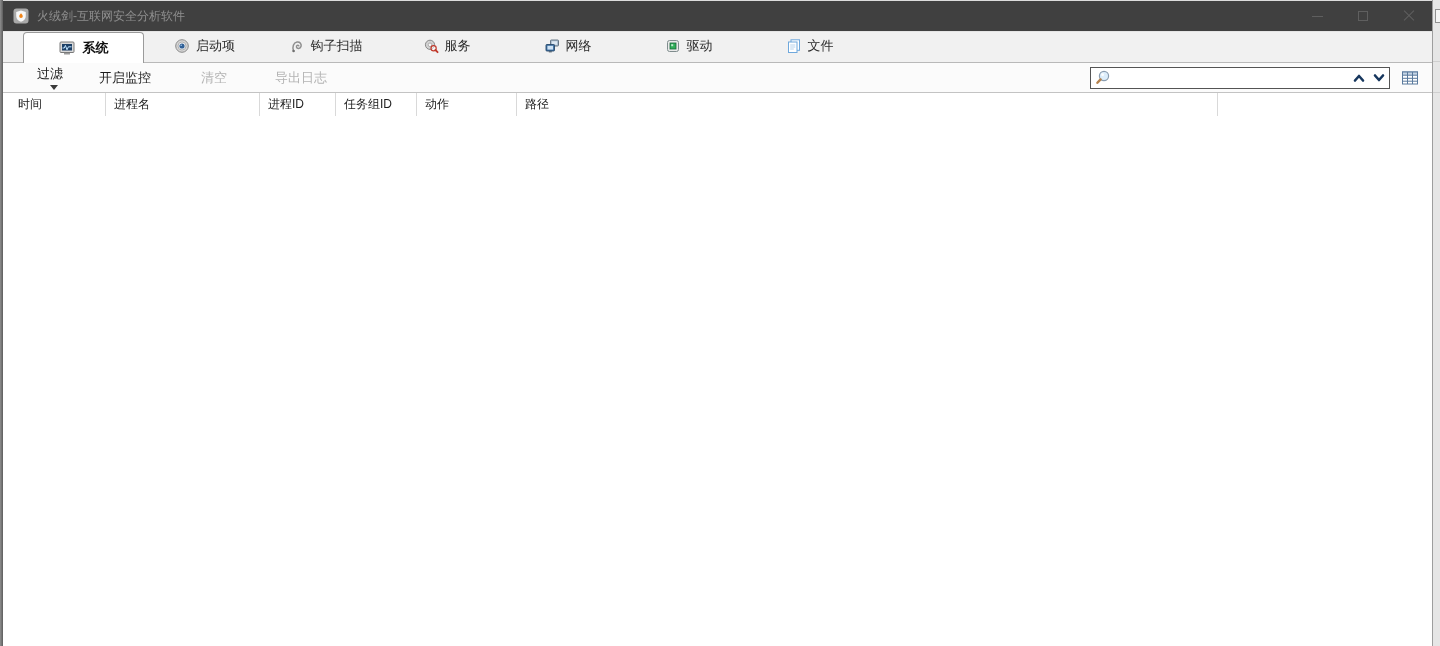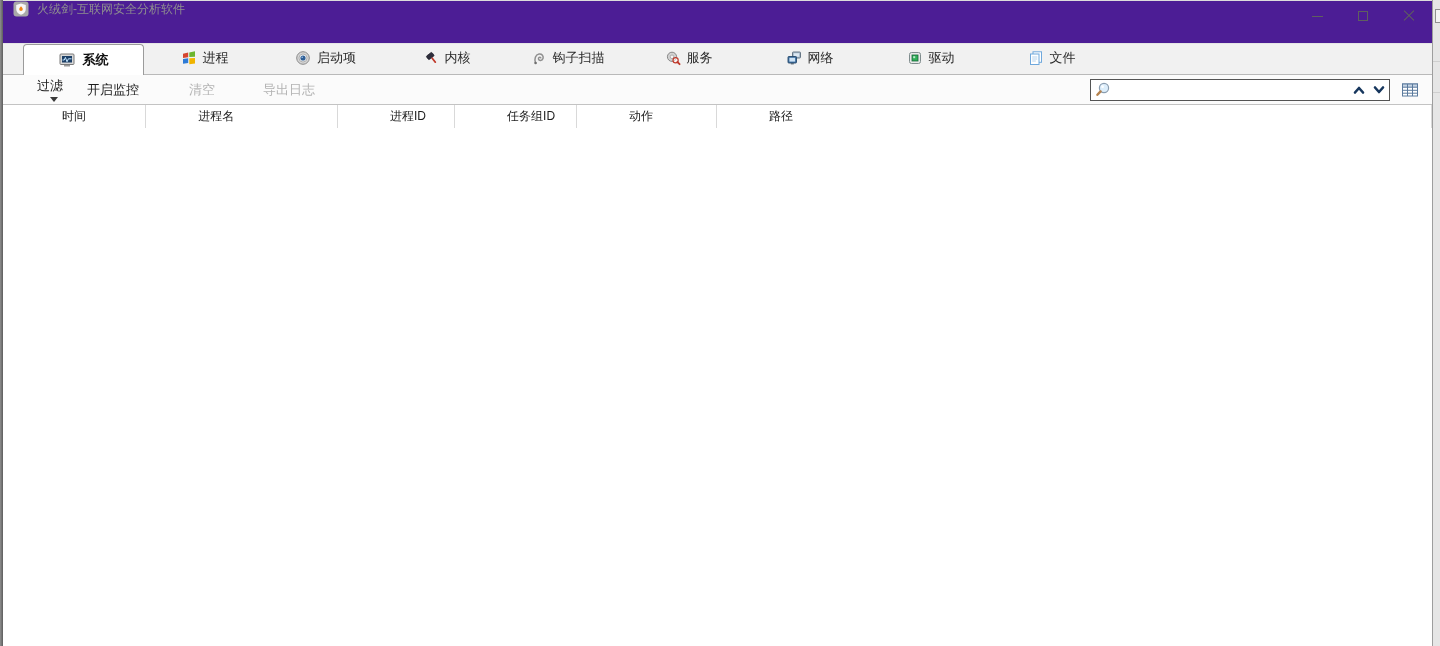--- a/index.html
+++ b/index.html
@@ -13,21 +13,21 @@
     background:#e6e6e6; border-left:1px solid #9e9e9e; }
   .bg-sliver .mini-box { position:absolute; left:2px; top:9px; width:6px; height:14px;
     border:1px solid #8f8f8f; background:#f4f4f4; border-right:none; }
   .bg-sliver .hline1 { position:absolute; left:0; top:61px; width:8px; height:1px; background:#cfcfcf; }
   .bg-sliver .hline2 { position:absolute; left:0; top:92px; width:8px; height:1px; background:#cfcfcf; }
 
   .app-window { position:absolute; left:3px; top:0; width:1429px; height:646px;
     background:#fff; display:flex; flex-direction:column; border-top:1px solid #dcdcdc; }
 
   
-  .titlebar { height:42px; background:#4c1d95; display:flex; flex:0 0 auto; }
+  .titlebar { height:30px; background:#404040; display:flex; align-items:center; flex:0 0 auto; }
   .app-icon { width:16px; height:16px; margin-left:10px; flex:0 0 auto; }
   .title-text { margin-left:8px; font-size:12px; color:#8f8f8f; }
   .title-spacer { flex:1; }
   .win-btn { width:46px; height:30px; display:flex; align-items:center; justify-content:center; cursor:default; }
   .glyph-min { width:11px; height:1px; background:#5f5f5f; }
   .glyph-max { width:10px; height:10px; border:1px solid #5f5f5f; }
   .glyph-close { position:relative; width:12px; height:12px; }
   .glyph-close i { position:absolute; left:-1px; top:5px; width:14px; height:1px; background:#5f5f5f; }
   .glyph-close i:first-child { transform:rotate(45deg); }
   .glyph-close i:last-child  { transform:rotate(-45deg); }
@@ -43,38 +43,38 @@
     font-weight:bold; color:#111;gap:8px; }
 
   
   .toolbar { height:30px; background:#fbfbfb; border-bottom:1px solid #c3c3c3;
     display:flex; align-items:center; flex:0 0 auto; }
   .tbtn { font-size:13px; color:#1c1c1c; display:flex; align-items:center; cursor:default;flex-direction:column; }
   .tbtn.disabled { color:#b3b3b3; }
   .caret-down { width:0; height:0; border-left:4px solid transparent; border-right:4px solid transparent;
     border-top:5px solid #3a3a3a; margin-left:7px; margin-top:2px; }
   .tb-filter { margin-left:34px; }
-  .tb-monitor { margin-left:24px;align-items:flex-end; }
+  .tb-monitor { margin-left:36px;align-items:flex-end; }
   .tb-clear { margin-left:50px; }
   .tb-export { margin-left:48px; }
   .tb-spacer { flex:1; }
 
   .searchbox { width:300px; height:22px; background:#fff; border:1px solid #545454;
     display:flex; align-items:center; }
   .search-glass { width:18px; height:18px; margin-left:3px; flex:0 0 auto; }
   .search-input { flex:1; height:18px; border:none; outline:none; font-size:12px;
     font-family:"Liberation Sans",sans-serif; background:transparent; min-width:0; }
   .nav-btn { width:20px; height:20px; display:flex; align-items:center; justify-content:center; cursor:default; }
   .grid-btn { width:24px; height:24px; margin-left:8px; margin-right:10px;
     display:flex; align-items:center; justify-content:center; cursor:default; }
 
   
   .thead { height:23px; display:flex; background:#fff; flex:0 0 auto; }
   .th { height:23px; line-height:23px; font-size:12px; color:#1c1c1c;
-    border-right:1px solid #d9d9d9; padding-left:8px; overflow:hidden; white-space:nowrap; cursor:default;margin-left:44px; }
+    border-right:1px solid #d9d9d9; padding-left:8px; overflow:hidden; white-space:nowrap; cursor:default; }
   .col0 { width:103px; padding-left:15px; }
   .col1 { width:154px; }
   .col2 { width:76px; }
   .col3 { width:81px; }
   .col4 { width:100px; }
   .col5 { width:701px; }
   .col6 { flex:1; }
 
   .tbody { flex:1; background:#fff; }
 </style>
@@ -117,55 +117,33 @@
           <svg viewBox="0 0 16 16" width="16" height="16">
             <rect x="1" y="2" width="14" height="10.5" rx="1" fill="#d8d8d8" stroke="#7a7a7a" stroke-width="1"></rect>
             <rect x="3" y="4" width="10" height="6.5" fill="#1c3f66"></rect>
             <polyline points="3.5,8 5.3,8 6.4,5.4 8,9.8 9.4,6.8 12.5,6.8" stroke="#bfe3ff" stroke-width="1" fill="none"></polyline>
             <rect x="5" y="13" width="6" height="1.5" fill="#9a9a9a"></rect>
           </svg>
         </span>
         <span class="tlabel">系统</span>
       </div>
 
-      <div class="tab">
-        <span class="ticon">
-          <svg viewBox="0 0 16 16" width="16" height="16">
-            <path d="M2 3.8 L7.2 2.6 V7.2 L2 8 Z" fill="#d6452f"></path>
-            <path d="M8.3 2.4 L14 1.2 V6.8 L8.3 7.1 Z" fill="#6cb52e"></path>
-            <path d="M2 9 L7.2 8.3 V13 L2 13.8 Z" fill="#2e7bd6"></path>
-            <path d="M8.3 8.2 L14 7.9 V13.6 L8.3 14.2 Z" fill="#f0b400"></path>
-          </svg>
-        </span>
-        <span class="tlabel">进程</span>
-      </div>
 
       <div class="tab">
         <span class="ticon">
           <svg viewBox="0 0 16 16" width="16" height="16">
             <circle cx="8" cy="8" r="6.3" fill="#d4d4d4" stroke="#8a8a8a" stroke-width="1"></circle>
             <circle cx="8" cy="8" r="4" fill="#f4f4f4" stroke="#a5a5a5" stroke-width="0.8"></circle>
             <circle cx="8" cy="8" r="2.6" fill="#2f5f96"></circle>
             <circle cx="7.2" cy="7.2" r="0.8" fill="#9fc3e8"></circle>
           </svg>
         </span>
         <span class="tlabel">启动项</span>
       </div>
 
-      <div class="tab">
-        <span class="ticon">
-          <svg viewBox="0 0 16 16" width="16" height="16">
-            <g transform="rotate(-38 8 7)">
-              <rect x="4.5" y="3.5" width="7" height="4.5" rx="1" fill="#2e2e3c" stroke="#14141e" stroke-width="0.6"></rect>
-              <rect x="7.3" y="8" width="1.8" height="6.5" rx="0.7" fill="#c0392b"></rect>
-            </g>
-          </svg>
-        </span>
-        <span class="tlabel">内核</span>
-      </div>
 
       <div class="tab">
         <span class="ticon">
           <svg viewBox="0 0 16 16" width="16" height="16">
             <path d="M4.5 13 C3 9 4.5 4.5 8 4 C11 3.6 12.8 6 12 8.5 C11.2 11 8 11 7.5 9 C7.1 7.4 9 6.6 9.8 7.8" stroke="#8f8f8f" stroke-width="1.5" fill="none" stroke-linecap="round"></path>
             <circle cx="4.6" cy="13" r="1.3" fill="#6f6f6f"></circle>
           </svg>
         </span>
         <span class="tlabel">钩子扫描</span>
       </div>

